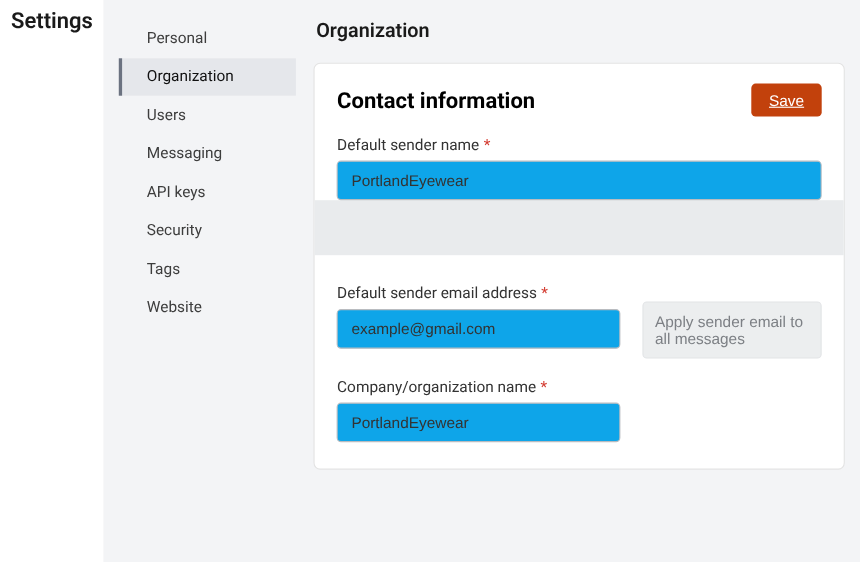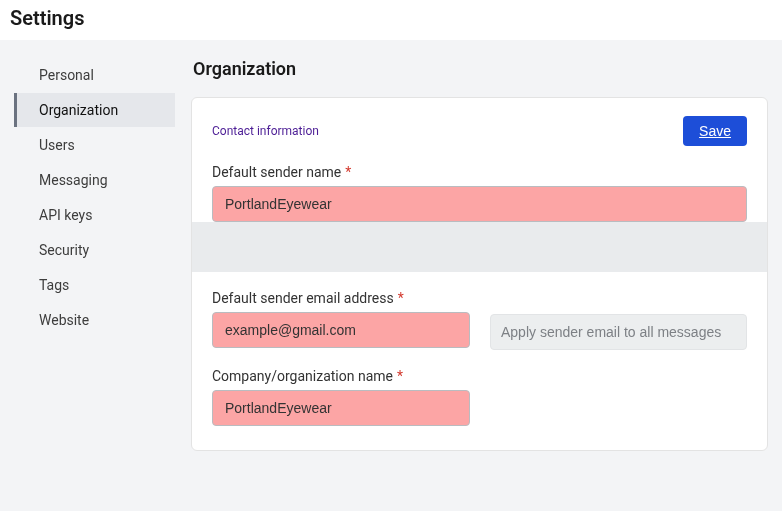--- a/index.html
+++ b/index.html
@@ -1,36 +1,36 @@
 <!DOCTYPE html>
 <html><head>
 <meta charset="utf-8">
 <style>
   * { box-sizing: border-box; margin: 0; padding: 0; }
   html, body { width: 782px; height: 511px; font-family: -apple-system, BlinkMacSystemFont, "Segoe UI", Roboto, Helvetica, Arial, sans-serif; background: #fff; color: #1a1a1a; }
-  .page { width: 782px; height: 511px; display: flex; flex-direction: column; overflow: hidden; }
+  .page { width: 782px; height: 511px; display: flex; flex-direction: row; overflow: hidden; }
   .page-title { font-size: 20px; font-weight: 600; padding: 6px 10px 10px 10px; }
   .tabs { display: flex; gap: 18px; padding: 0 10px; border-bottom: 1px solid #e3e3e3; }
   .tab { font-size: 14px; color: #3d3d3d; padding: 10px 0 12px 0; cursor: pointer; position: relative; }
   .tab.active { color: #111; font-weight: 500; }
   .tab.active::after { content: ""; position: absolute; left: 0; right: 0; bottom: -1px; height: 3px; background: #444; }
   .body { flex: 1; display: flex; background: #f3f4f6; min-height: 0; }
   .sidebar { width: 175px; padding: 18px 0 0 0; }
   .sb-item { font-size: 14px; color: #3d3d3d; padding: 9px 14px 9px 22px; cursor: pointer; border-left: 3px solid transparent; margin-bottom: 1px; margin-left: 14px; }
   .sb-item.active { background: #e5e7eb; color: #111; border-left: 3px solid #6b7280; }
   .main { flex: 1; padding: 14px 14px 0 16px; overflow: auto; }
   .section-heading { font-size: 18px; font-weight: 600; margin: 4px 0 18px 2px; }
   .panel { background: #fff; border: 1px solid #e3e3e3; border-radius: 6px; padding: 18px 20px 24px 20px; position: relative; }
   .panel-header-row { display: flex; align-items: center; justify-content: space-between; margin-bottom: 18px; }
-  .panel-title { font-size: 12px; font-weight: 400; color: #4c1d95; }
-  .save-btn { background: #1d4ed8; color: #fff; border: none; border-radius: 4px; font-size: 14px; padding: 7px 16px; cursor: pointer; text-decoration: underline; }
+  .panel-title { font-size: 20px; font-weight: 700; color: #000000; }
+  .save-btn { background: #c2410c; color: #fff; border: none; border-radius: 4px; font-size: 14px; padding: 7px 16px; cursor: pointer; text-decoration: underline; }
   .field { }
   .field-label { font-size: 14px; color: #333; margin-bottom: 6px; display: block; }
   .req { color: #d33a2f; margin-left: 4px; }
-  .text-input { width: 100%; border: 1px solid #b9bcc0; border-radius: 4px; padding: 9px 12px; font-size: 14px; color: #333; background: #fca5a5; }
+  .text-input { width: 100%; border: 1px solid #b9bcc0; border-radius: 4px; padding: 9px 12px; font-size: 14px; color: #333; background: #0ea5e9; }
   .gray-strip { background: #e9ebed; height: 50px; margin: 0 -20px 18px -20px; }
   .row { display: flex; gap: 20px; }
   .col { flex: 1; min-width: 0; }
   .col-left { flex: 0 0 258px; }
   .apply-btn { background: #eceeef; color: #7d8085; border: 1px solid #e2e4e6; border-radius: 4px; font-size: 14px; padding: 9px 10px; cursor: default; width: 100%; text-align: left; margin-top: 24px; }
 </style>
 </head>
 <body>
 
 <div class="page">
@@ -64,21 +64,21 @@
 
         <div class="field">
           <label class="field-label">
             <span>Default sender name</span><span class="req">*</span>
           </label>
           <input class="text-input" type="text" value="PortlandEyewear" style="">
         </div>
 
         <div class="gray-strip"></div>
 
-        <div class="row" style="margin-bottom:18px;">
+        <div class="row" style="margin-bottom:18px;align-items:center;">
           <div class="col col-left">
             <label class="field-label">
               <span>Default sender email address</span><span class="req">*</span>
             </label>
             <input class="text-input" type="text" value="example@gmail.com" style="">
           </div>
           <div class="col">
             <button class="apply-btn" disabled="">Apply sender email to all messages</button>
           </div>
         </div>

